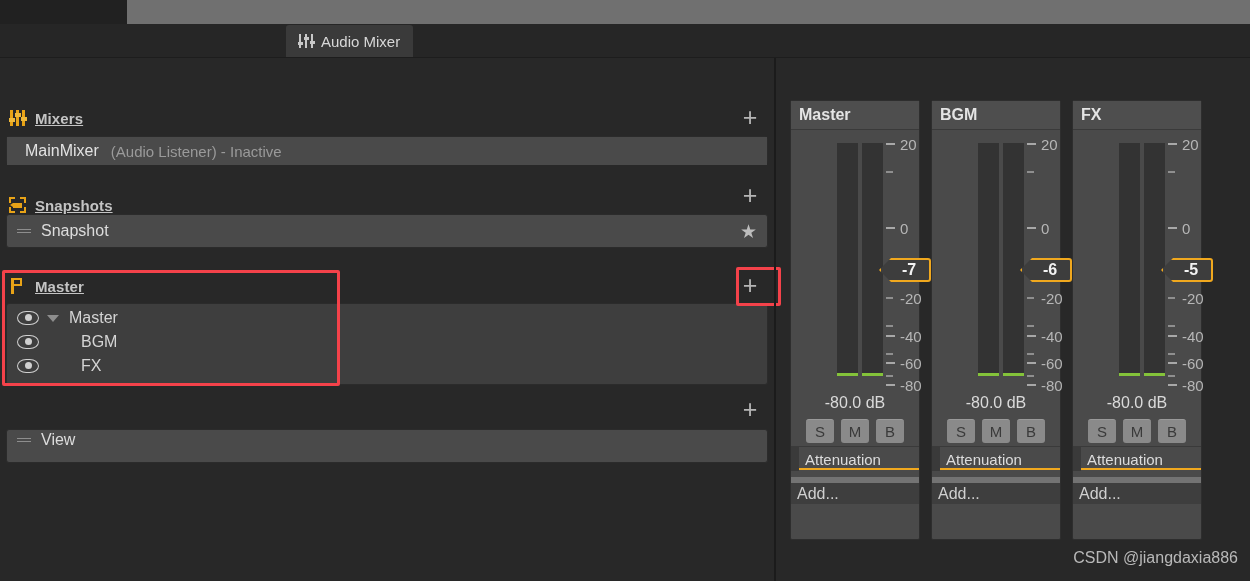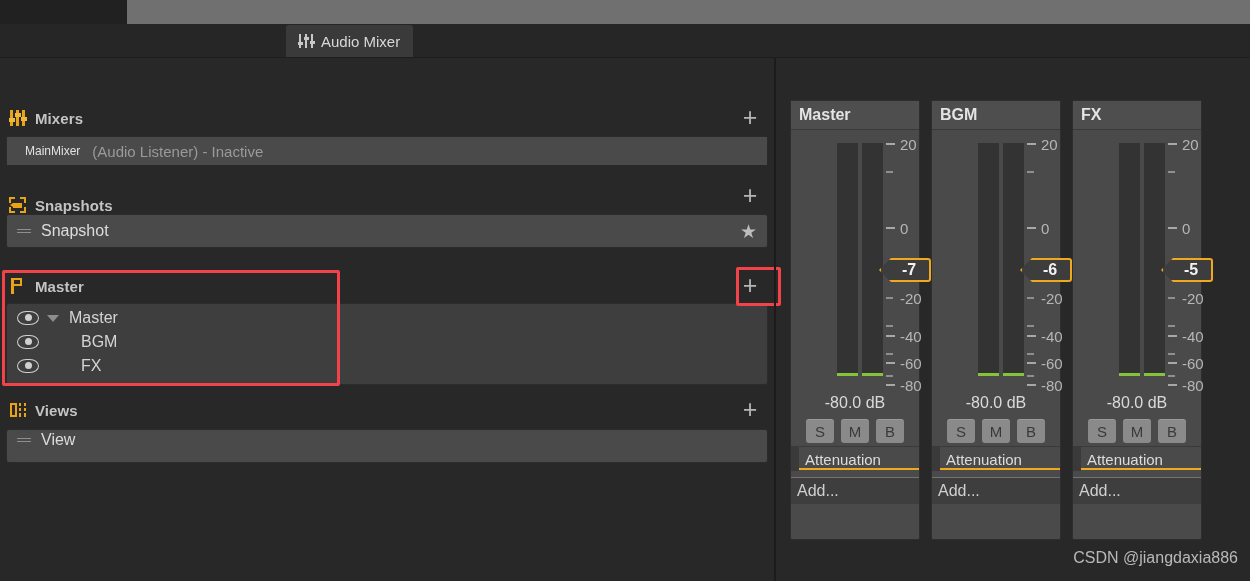--- a/index.html
+++ b/index.html
@@ -57,21 +57,21 @@
   .ico-mixer i:nth-child(6){ left:11.5px; top:7px; }
 
   
   .leftpanel { position: absolute; left: 0; top: 58px; width: 774px; height: 523px; background: #282828; }
   .panel-divider { position:absolute; left: 774px; top: 58px; width: 2px; height: 523px; background:#1b1b1b; }
 
   .section-header {
     position: absolute; left: 6px; width: 762px; height: 30px;
     display: flex; align-items: center;
   }
-  .section-title { font-size: 15px; font-weight: bold; color: #c4c4c4; margin-left: 29px; letter-spacing: .1px; }
+  .section-title { font-size: 15px; font-weight: bold; color: #c4c4c4; margin-left: 29px; letter-spacing: .1px; text-decoration: underline; }
   .sect-ico { position: absolute; left: 2px; top: 6px; width: 19px; height: 18px; }
 
   
   .gi-mixers span { position:absolute; top:1px; width:2.5px; height:16px; background:#e8a317; }
   .gi-mixers span:nth-child(1){ left:2px; }
   .gi-mixers span:nth-child(2){ left:8px; }
   .gi-mixers span:nth-child(3){ left:14px; }
   .gi-mixers i { position:absolute; width:6px; height:4px; background:#f0b93a; }
   .gi-mixers i:nth-child(4){ left:0.5px; top:9px; }
   .gi-mixers i:nth-child(5){ left:6.5px; top:4px; }
@@ -118,21 +118,21 @@
   }
   .row {
     height: 28px; display:flex; align-items:center;
     font-size:15px; color:#d2d2d2;
   }
   .row.selected { background:#4a4a4a; }
   .row-drag { width:14px; height:2px; margin-left:10px;
     background:linear-gradient(#8e8e8e 0 0) 0 0/100% 1px no-repeat,
                linear-gradient(#8e8e8e 0 0) 0 3px/100% 1px no-repeat;
     height:4px; }
-  .mixer-name { margin-left:18px; color:#e2e2e2; font-size:12px; }
+  .mixer-name { margin-left:18px; color:#e2e2e2; font-size:16px; }
   .mixer-sub { margin-left:12px; color:#9a9a9a; font-size:15px; }
   .snap-name { margin-left:10px; font-size:16px; color:#dcdcdc; }
   .star { margin-left:auto; margin-right:10px; color:#bdbdbd; font-size:19px; line-height:1; }
 
   
   .grp-row { height:24px; display:flex; align-items:center; font-size:16px; color:#d4d4d4; }
   .eye { width:22px; height:14px; margin-left:10px; position:relative; flex:0 0 auto; }
   .eye::before{ content:""; position:absolute; inset:0; border:1.8px solid #d0d0d0;
     border-radius:50% / 60%; }
   .eye::after{ content:""; position:absolute; left:7.5px; top:3.4px; width:7px; height:7px;
@@ -177,21 +177,21 @@
   .smb-btn { width:28px; height:24px; background:#8a8a8a; border-radius:3px;
     display:flex; align-items:center; justify-content:center;
     font-size:15px; color:#3a3a3a; font-weight:500;
     border-top:1px solid #9a9a9a; }
   .effects { background:#4a4a4a; border-top:1px solid #3a3a3a; height:58px; position:relative; }
   .eff-row { height:24px; display:flex; align-items:center; padding-left:14px;
     font-size:15px; color:#dcdcdc; background:#4a4a4a; position:relative; }
   .eff-underline { position:absolute; left:8px; right:0; bottom:1px; height:2px; background:#f0a81e; }
   .eff-stub { position:absolute; left:0; top:0; width:8px; height:24px; background:#3a3a3a; }
   .addrow { position:absolute; left:0; bottom:0; width:100%; height:27px;
-    background:#3e3e3e; border-top:1px solid #737373;
+    background:#3e3e3e; border-top:6px solid #737373;
     display:flex; align-items:center; padding-left:6px;
     font-size:16px; color:#d0d0d0; }
 
   .watermark { position:absolute; right:12px; top:549px; font-size:16px; color:#b9b9b9; }
 </style>
 </head>
 <body>
 
 <div id="root">
 
@@ -279,27 +279,20 @@
         <span class="tri-spacer"></span>
         <span class="grp-label" style="margin-left:22px;">BGM</span>
       </div>
       <div class="grp-row">
         <span class="eye"></span>
         <span class="tri-spacer"></span>
         <span class="grp-label" style="margin-left:22px;">FX</span>
       </div>
     </div>
 
-    <div class="section-header" style="top:337px;">
-      <span class="sect-ico gi-view">
-        <u></u>
-          <b></b>
-      </span>
-      <span class="section-title">Views</span>
-    </div>
     <div class="plusbtn" style="left:732px; top:337px;">
       <span>+</span>
     </div>
     <div class="list-box" style="top:371px; height:34px; background:#4a4a4a;">
       <div class="row" style="height:20px;">
         <span class="row-drag"></span>
         <span class="snap-name">View</span>
       </div>
     </div>
 

